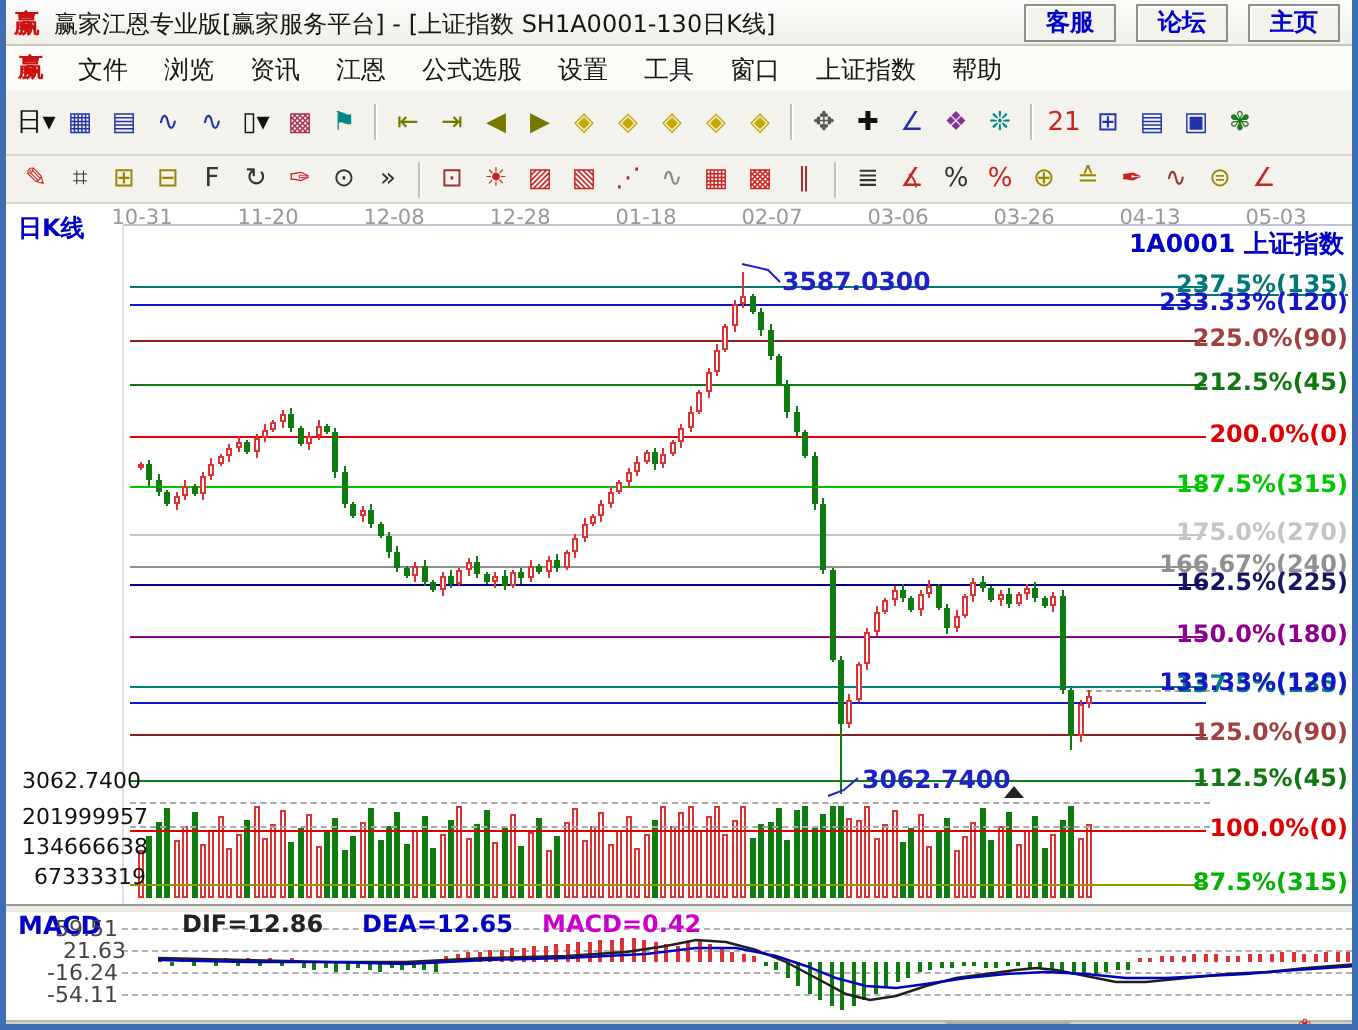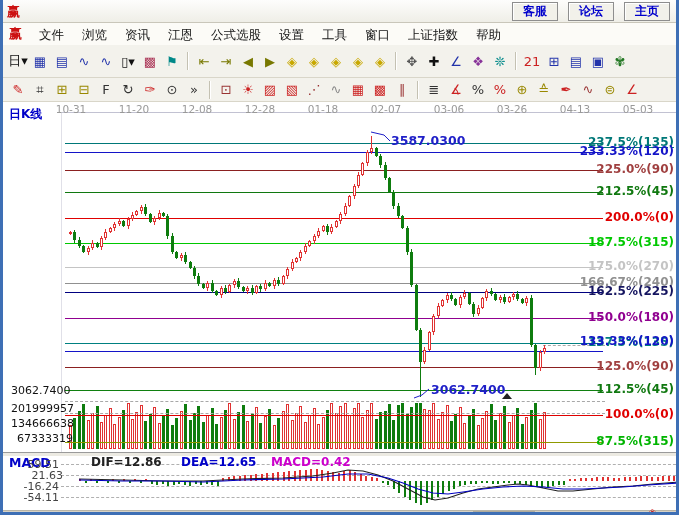--- a/index.html
+++ b/index.html
@@ -57,20 +57,21 @@
   .statusglyph{left:646px;top:508px;color:#CC2222;font-size:8px;z-index:8;}
   svg.overlay{position:absolute;left:0;top:0;z-index:5;pointer-events:none;}
 </style>
 </head>
 <body>
 
 <div class="stage">
 
   <div class="abs titlebar"></div>
   <div class="abs titlelogo">赢</div>
+  <div class="abs titletext">赢家江恩专业版[赢家服务平台] - [上证指数  SH1A0001-130日K线]</div>
   <div class="abs tbtn" style="right:118px">客服</div>
   <div class="abs tbtn" style="right:62px">论坛</div>
   <div class="abs tbtn" style="right:6px">主页</div>
 
   <div class="abs menubar">
     <span class="menulogo">赢</span>
     <span id="menu-items" style="display:flex">
         <span class="menuitem">文件</span>
         <span class="menuitem">浏览</span>
         <span class="menuitem">资讯</span>
@@ -146,20 +147,21 @@
       <div class="tbicon" style="color: rgb(204, 34, 34);">✒</div>
       <div class="tbicon" style="color: rgb(153, 51, 51);">∿</div>
       <div class="tbicon" style="color: rgb(153, 136, 0);">⊜</div>
       <div class="tbicon" style="color: rgb(204, 34, 34);">∠</div>
     </div>
 
   <div class="abs chartbg"></div>
   <div class="abs axisline"></div>
   <div class="abs leftedge"></div>
   <div class="abs panelabel">日K线</div>
+  <div class="abs symlabel">1A0001  上证指数</div>
   <div id="dates"></div>
   <div id="gann"></div>
   <div id="dashes"></div>
   <div id="candles"></div>
   <div id="volume"></div>
 
   <div class="abs scalelbl" style="left:8px;top:384px">3062.7400</div>
   <div class="abs scalelbl" style="left:8px;top:402px">201999957</div>
   <div class="abs scalelbl" style="left:8px;top:417px">134666638</div>
   <div class="abs scalelbl" style="left:14px;top:432px">67333319</div>

